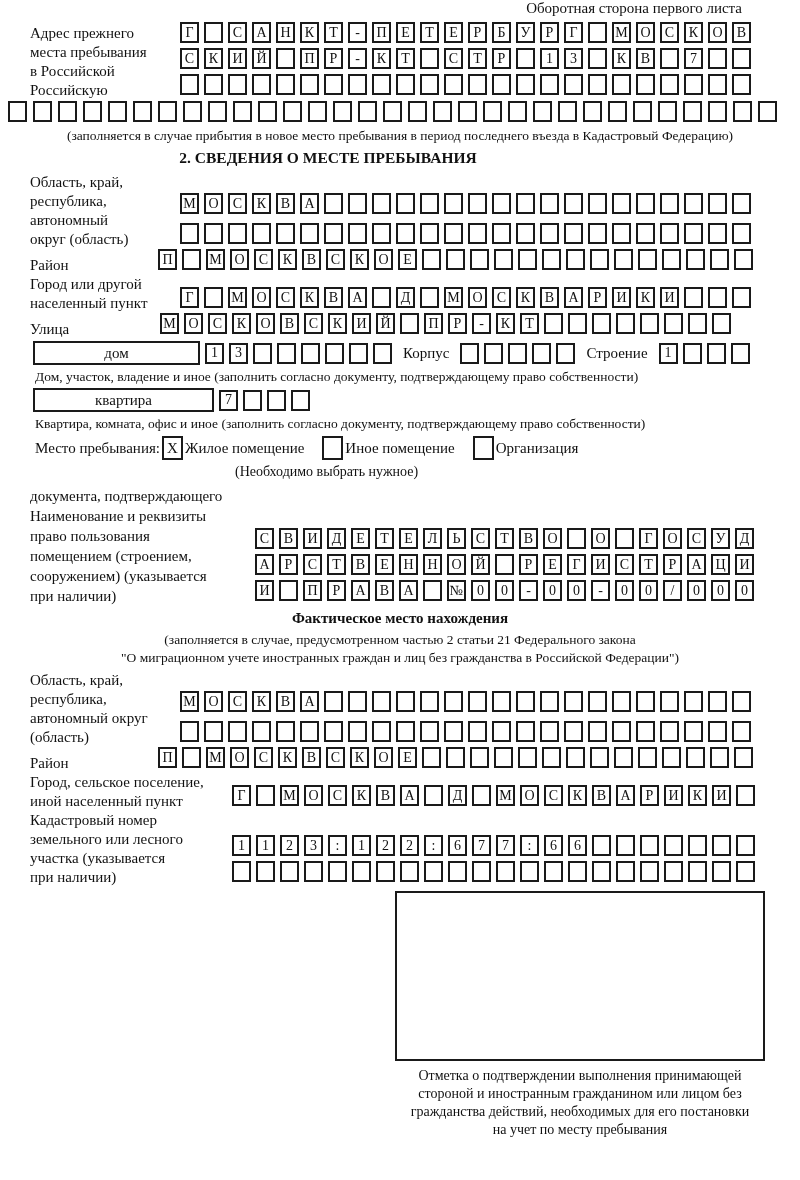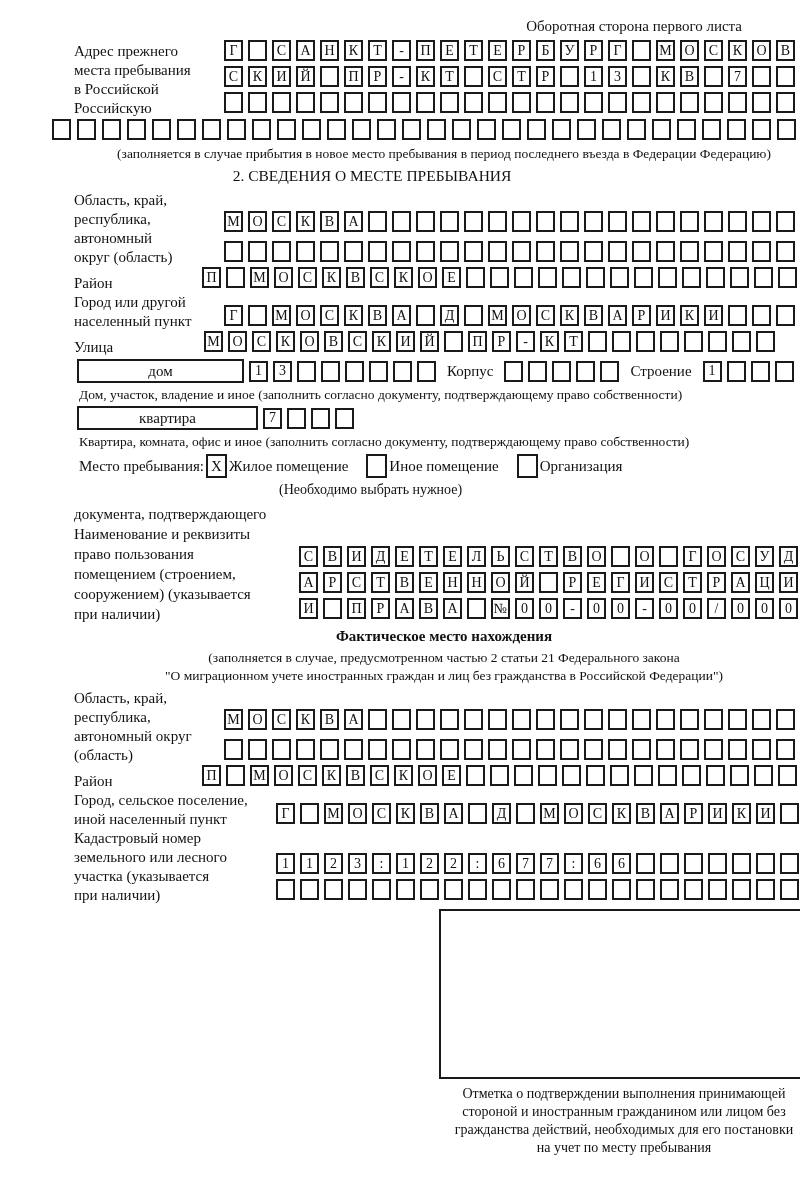--- a/index.html
+++ b/index.html
@@ -5,21 +5,21 @@
   * { margin:0; padding:0; box-sizing:border-box; }
   html,body { background:#ffffff; }
   body {
     width:800px; height:1180px;
     color:#111;
     font-family:"Liberation Serif","DejaVu Serif",serif;
     font-size:15px;
     position:relative;
     overflow:hidden;
   }
-  #page { padding:18px 0 0 30px;margin-left:44px; }
+  #page { padding:0 0 0 30px; }
 
   .header-note { text-align:right; padding-right:58px; font-size:15px; height:18px; }
 
   .block { display:flex; align-items:flex-end; }
   .lbl { line-height:19px; font-size:15px; flex:0 0 auto; }
   .w150 { width:150px; }
   .w128 { width:128px; }
   .w130 { width:130px; }
   .w202 { width:202px; }
   .w225 { width:225px; }
@@ -29,21 +29,21 @@
   .cb {
     display:inline-flex; align-items:center; justify-content:center;
     width:19px; height:21px; border:2px solid #1a1a1a; background:#fff;
     font-size:14px; flex:0 0 auto; line-height:1;
   }
   .fullrow { margin-left:-22px; gap:6px; margin-top:1px; }
 
   .caption { font-size:13.5px; line-height:17px; }
   .center { text-align:center; margin-left:-30px; width:800px; }
 
-  .sec-title { font-weight:normal; font-size:15.5px; text-align:center; margin:5px 0 6px -30px; width:656px; }
+  .sec-title { font-weight:bold; font-size:15.5px; text-align:center; margin:5px 0 6px -30px; width:656px; }
 
   .mt4 { margin-top:4px; }
   .gap8 { height:4px; }
 
   .house-row { display:flex; align-items:center; gap:5px; margin:2px 0 3px 3px; }
   .named-cell {
     display:inline-flex; align-items:center; justify-content:center;
     height:24px; border:2px solid #1a1a1a; font-size:15px; flex:0 0 auto;
   }
   .dom-cell { width:167px; }
@@ -190,21 +190,21 @@
       <span class="cb"></span>
       <span class="cb"></span>
       <span class="cb"></span>
       <span class="cb"></span>
       <span class="cb"></span>
       <span class="cb"></span>
       <span class="cb"></span>
       <span class="cb"></span>
       <span class="cb"></span>
     </div>
-  <div class="caption center">(заполняется в случае прибытия в новое место пребывания в период последнего въезда в Федерации Федерацию)</div>
+  <div class="caption center">(заполняется в случае прибытия в новое место пребывания в период последнего въезда в Кадастровый Федерацию)</div>
 
   <div class="sec-title">2. СВЕДЕНИЯ О МЕСТЕ ПРЕБЫВАНИЯ</div>
 
   <div class="block">
     <div class="lbl w150">
         <div>Область, край,</div>
         <div>республика,</div>
         <div>автономный</div>
         <div>округ (область)</div>
       </div>

